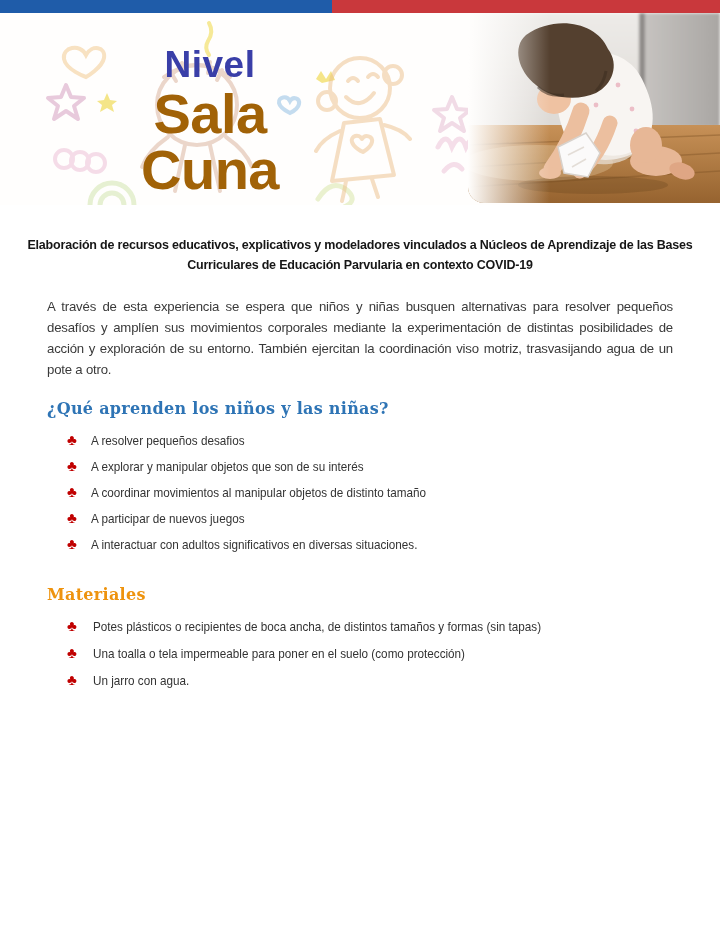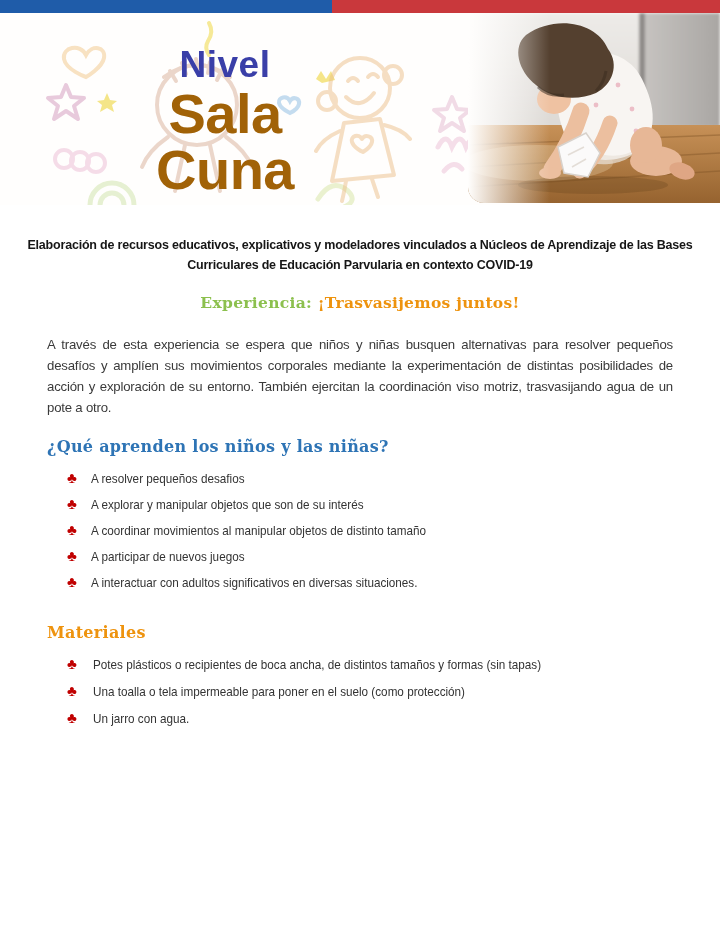--- a/index.html
+++ b/index.html
@@ -10,21 +10,21 @@
     font-family:"Liberation Sans", sans-serif; color:#3a3a3a;
   }
   
   .stripe { display:flex; height:13px; width:100%; }
   .stripe .blue { width:332px; background:#1f5ca9; }
   .stripe .red  { flex:1; background:#c9383c; }
 
   
   .banner { position:relative; height:192px; background:#fffefd; overflow:hidden; }
   .doodles { position:absolute; inset:0; }
-  .title-block { position:absolute; left:101px; top:32px; width:248px; text-align:center; }
+  .title-block { position:absolute; left:86px; top:32px; width:248px; text-align:center; }
   .title-line1 {
     font-size:37px; font-weight:600; letter-spacing:.5px;
     color:#3a3fa8; line-height:1.1;
   }
   .title-line2 {
     font-size:56px; font-weight:800; letter-spacing:-0.5px;
     color:#a16207; line-height:1.0;
   }
   .photo {
     position:absolute; right:0; top:0; width:252px; height:190px;
@@ -214,24 +214,20 @@
         <ellipse cx="178" cy="132" rx="16" ry="18" fill="#e7b796"></ellipse>
         <rect x="0" y="0" width="82" height="190" fill="url(#fadeL)"></rect>
       </svg>
     </div>
   </div>
 
   <div class="content">
 
     <p class="intro">Elaboración de recursos educativos, explicativos y modeladores vinculados a Núcleos de Aprendizaje de las Bases Curriculares de Educación Parvularia en contexto COVID-19</p>
 
-    <h2 class="exp-heading">
-      <span class="exp-label">Experiencia:</span>
-      <span class="exp-title">¡Trasvasijemos juntos!</span>
-    </h2>
 
     <p class="exp-body">A través de esta experiencia se espera que niños y niñas busquen alternativas para resolver pequeños desafíos y amplíen sus movimientos corporales mediante la experimentación de distintas posibilidades de acción y exploración de su entorno. También ejercitan la coordinación viso motriz, trasvasijando agua de un pote a otro.</p>
 
     <h3 class="section-heading h-blue">¿Qué aprenden los niños y las niñas?</h3>
 
     <ul class="club-list">
 
         <li>
           <span class="club">♣</span>
           <span class="li-text">A resolver pequeños desafios</span>

